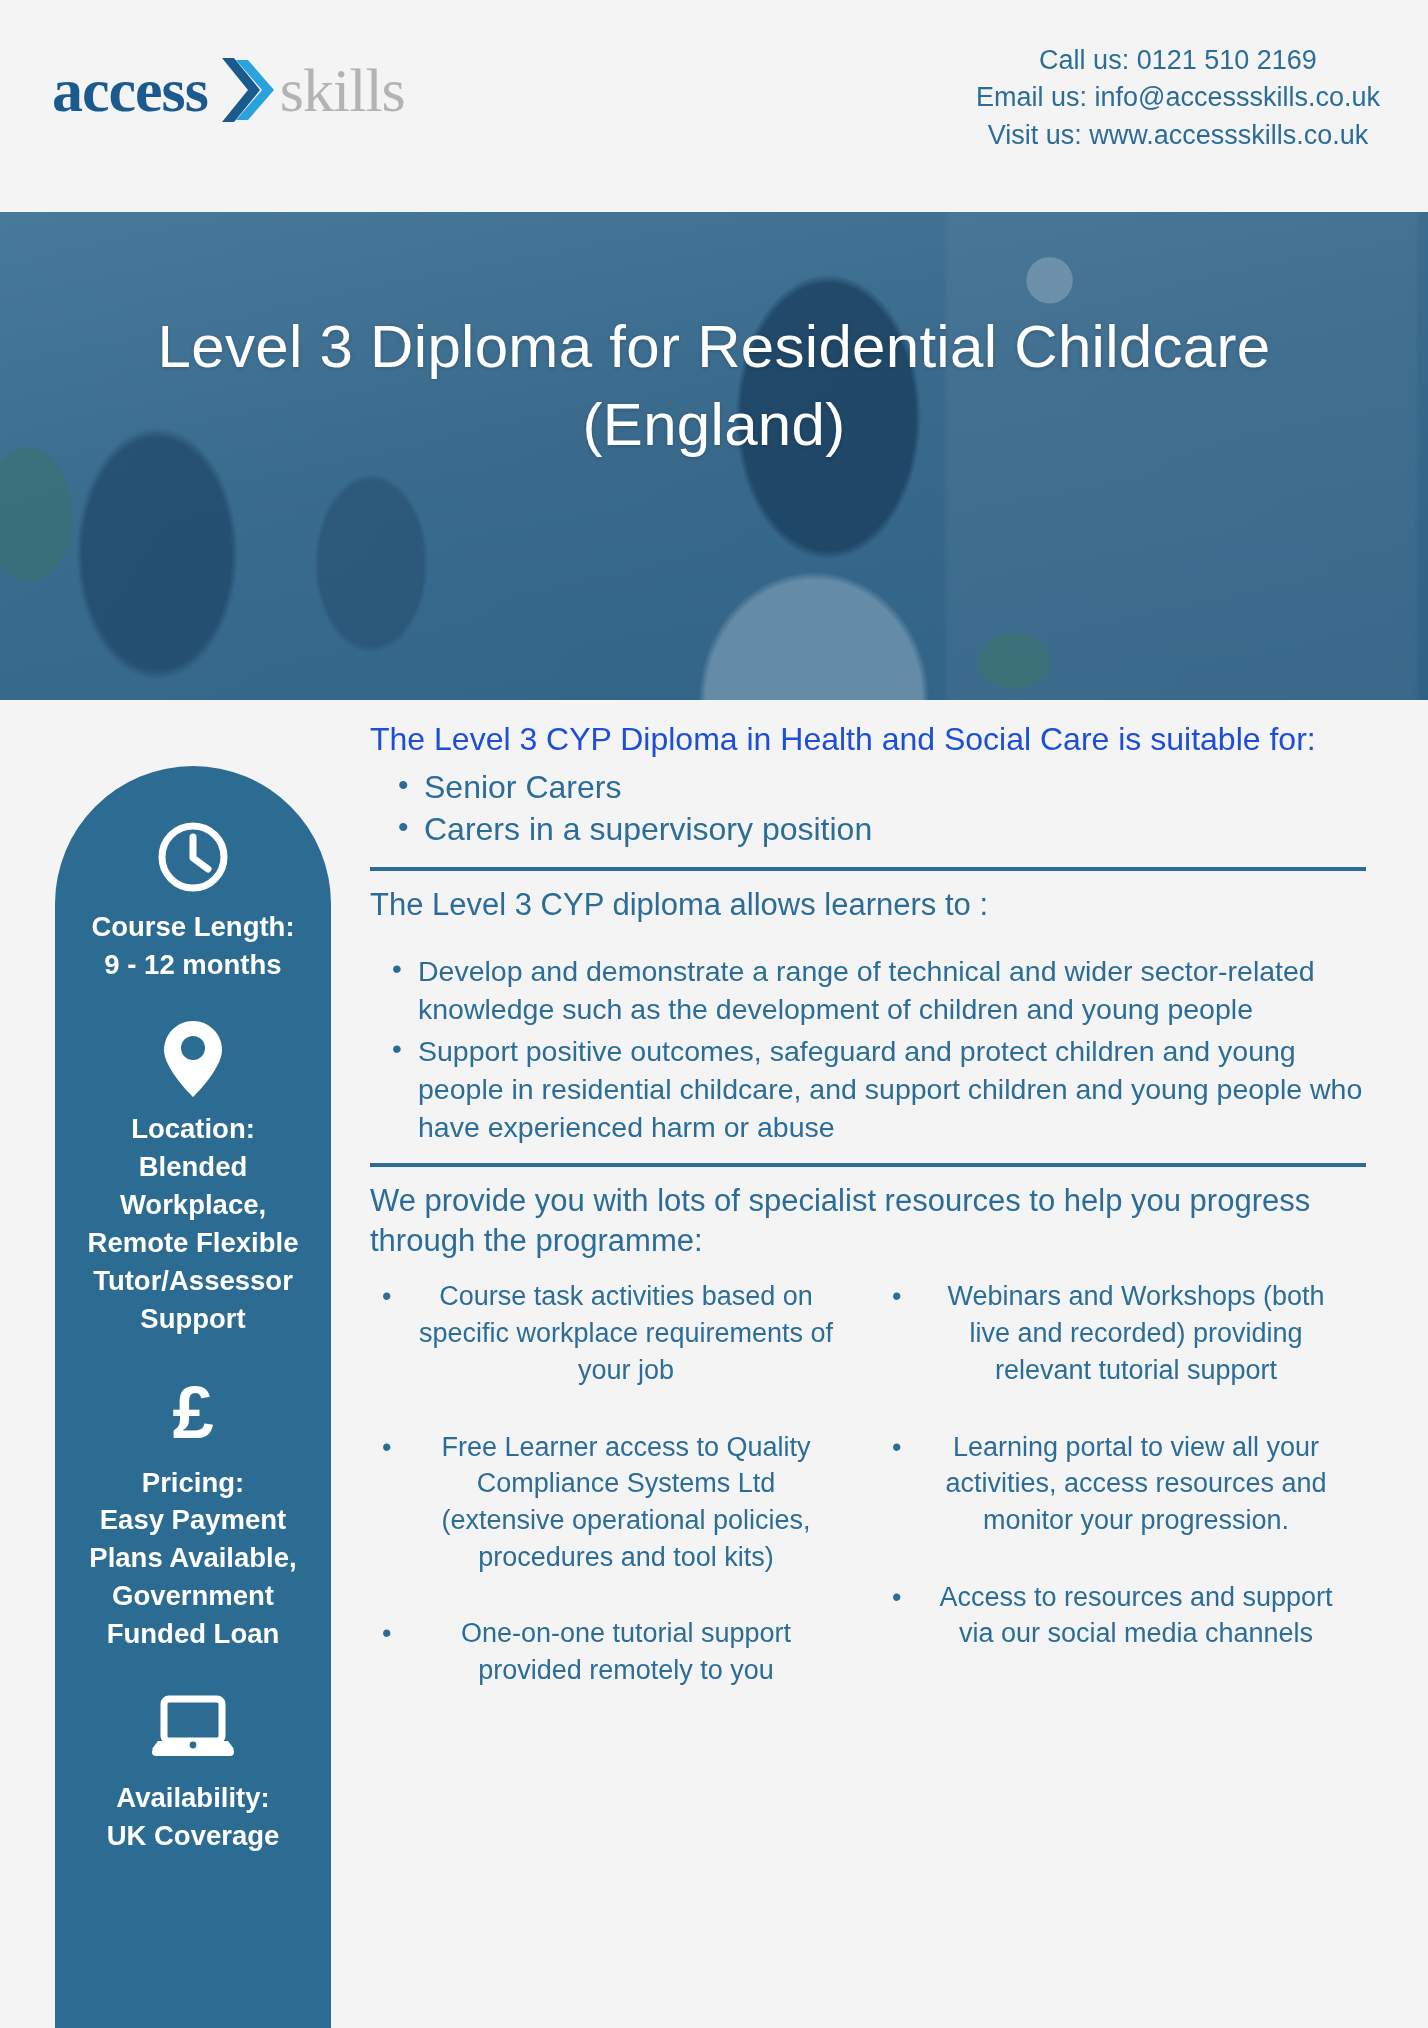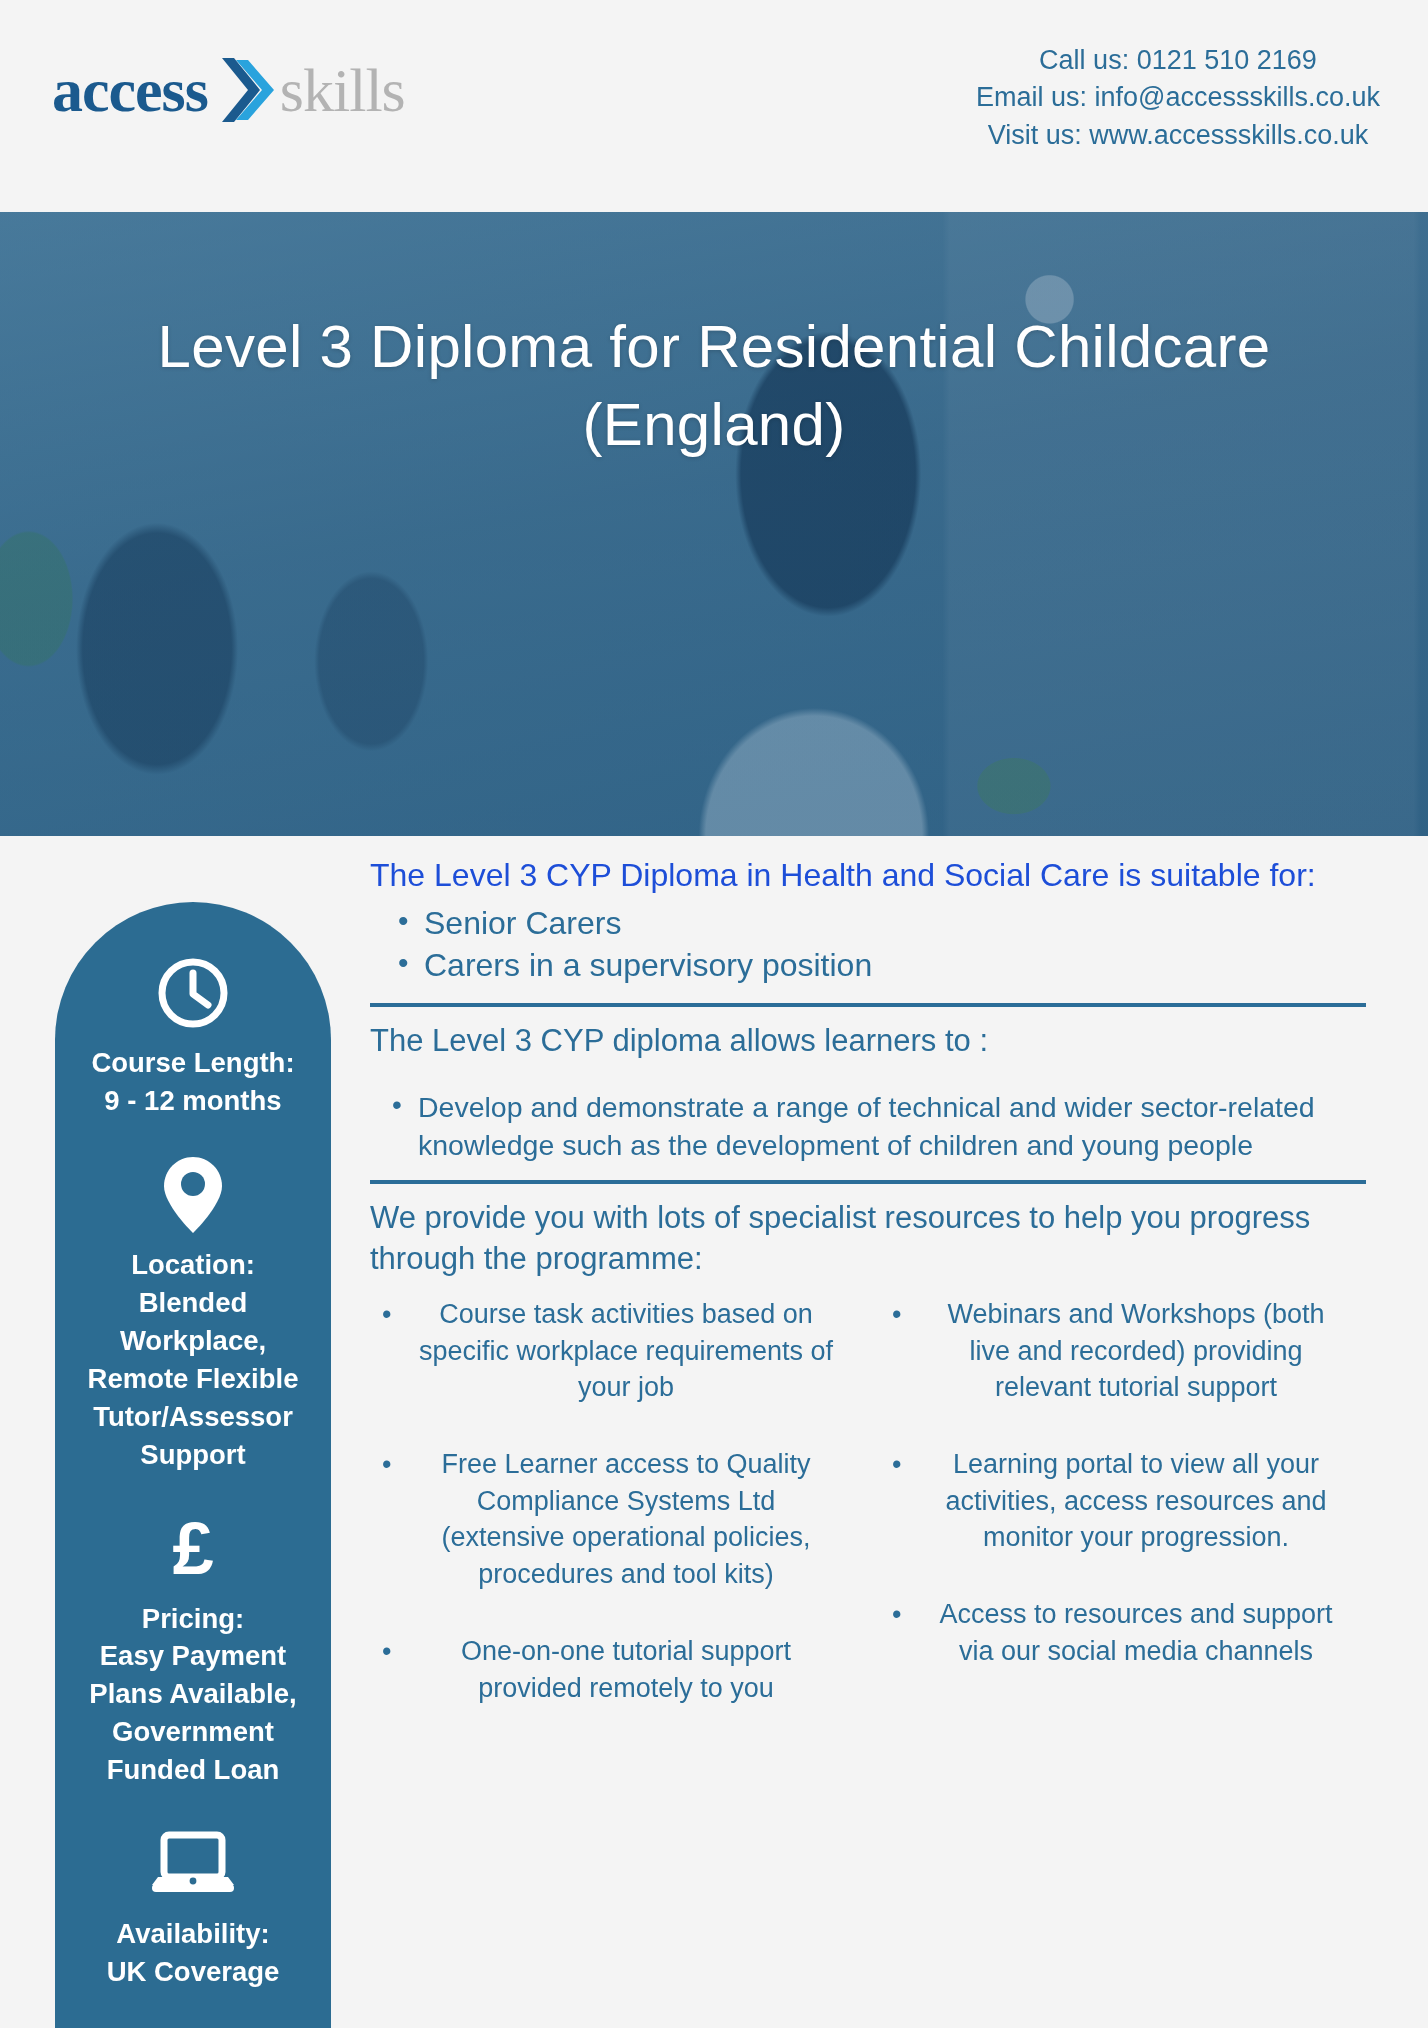--- a/index.html
+++ b/index.html
@@ -59,21 +59,21 @@
     text-align: left;
     color: #2b6d98;
     font-size: 27px;
     line-height: 1.38;
   }
   .contact div { white-space: nowrap; text-align: center; }
 
   
   .hero {
     position: relative;
-    height: 624px;
+    height: 488px;
     overflow: hidden;
     background: #55819c;
   }
   .hero-photo {
     position: absolute;
     inset: 0;
     background:
       
       radial-gradient(circle at 73.5% 14%, rgba(255,255,255,0.55) 0 2.0%, rgba(255,255,255,0) 2.1%),
       
@@ -330,20 +330,21 @@
     <ul class="plain">
       <li>Senior Carers</li>
       <li>Carers in a supervisory position</li>
     </ul>
 
     <div class="divider"></div>
 
     <div class="section-head">The Level 3 CYP diploma allows learners to :</div>
     <ul class="bullets">
       <li>Develop and demonstrate a range of technical and wider sector-related knowledge such as the development of children and young people</li>
+      <li>Support positive outcomes, safeguard and protect children and young people in residential childcare, and support children and young people who have experienced harm or abuse</li>
     </ul>
 
     <div class="divider"></div>
 
     <div class="section-head">We provide you with lots of specialist resources to help you progress through the programme:</div>
 
     <div class="two-col">
       <div class="col">
         <ul>
           <li>Course task activities based on specific workplace requirements of your job</li>

